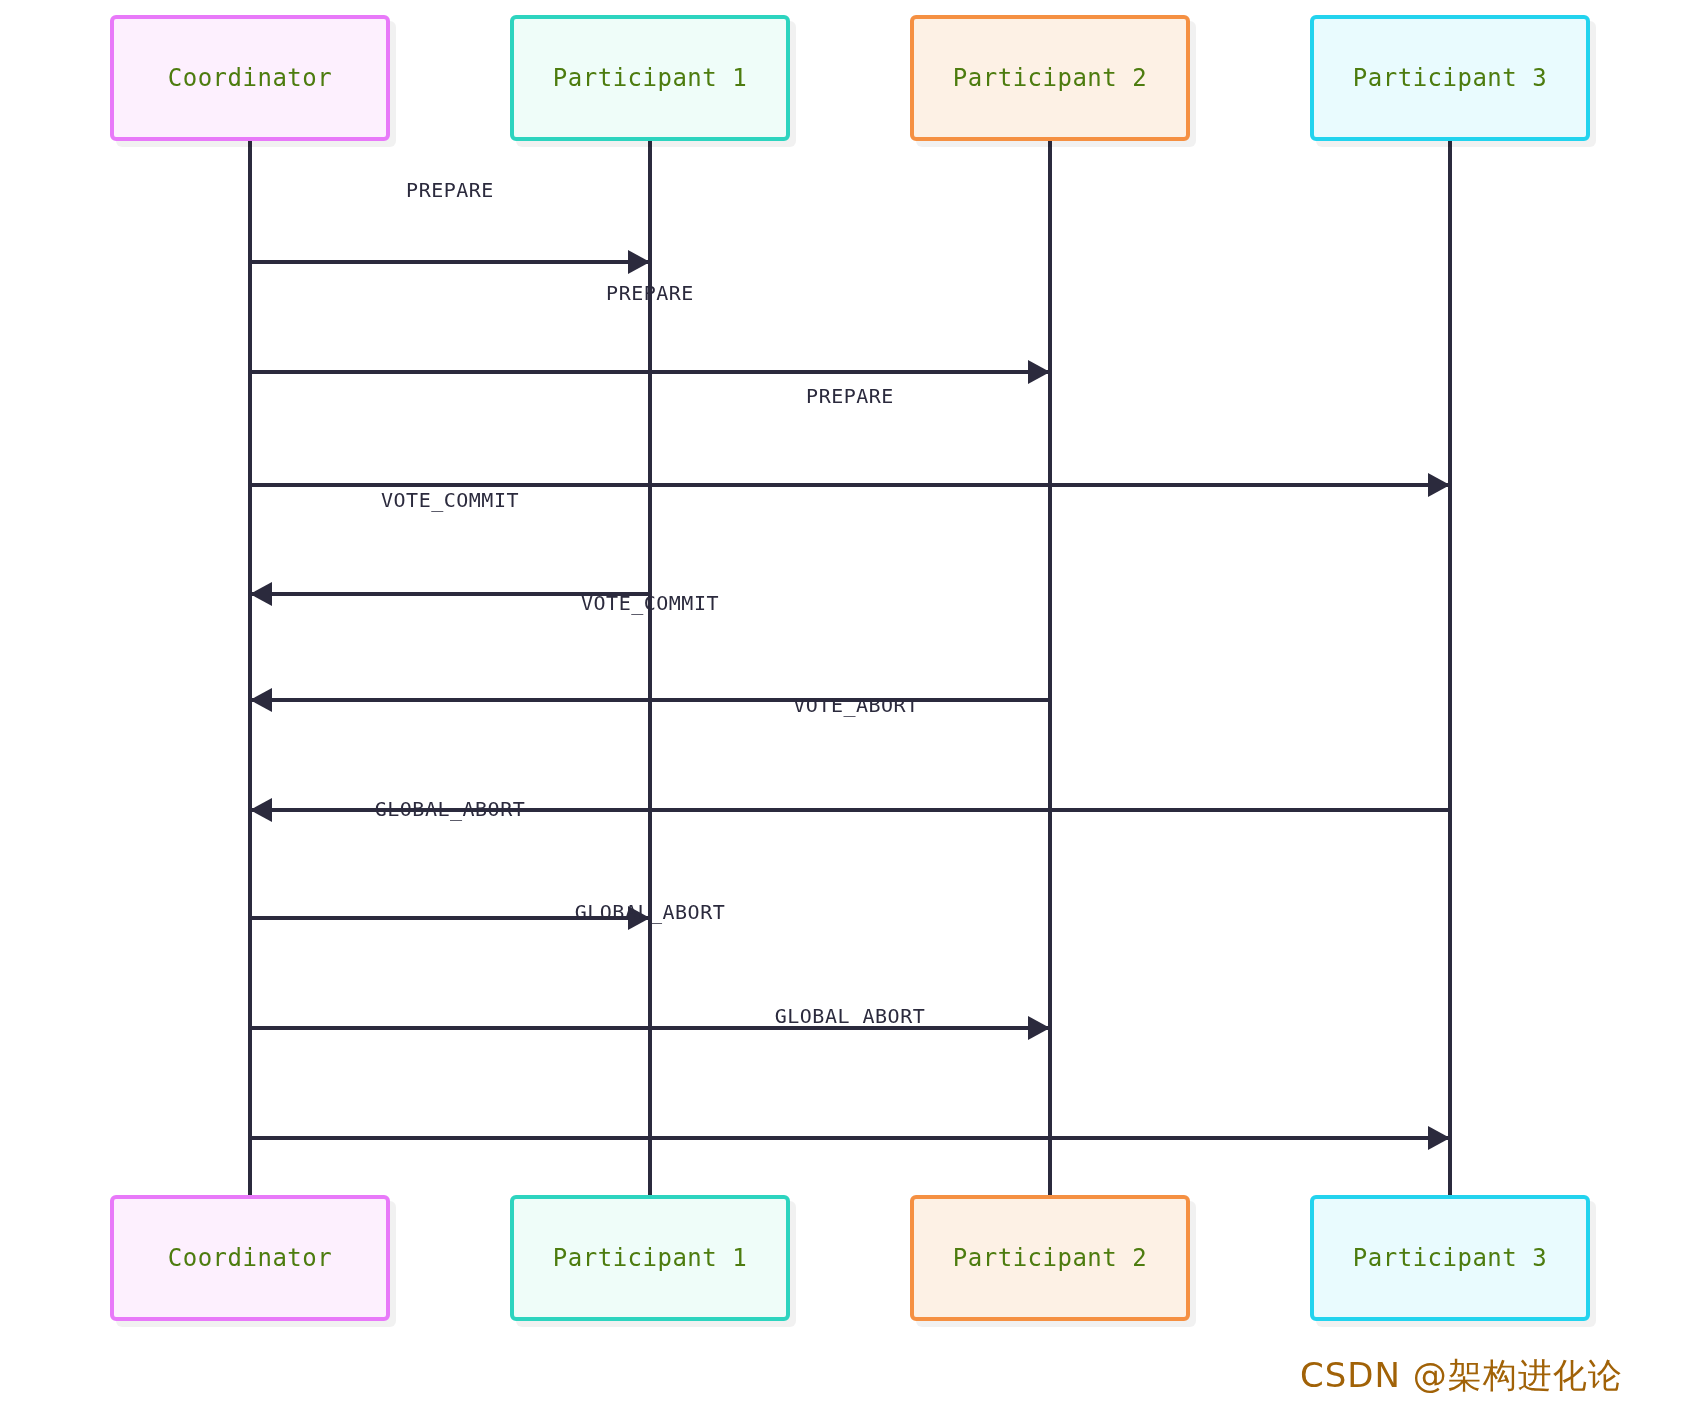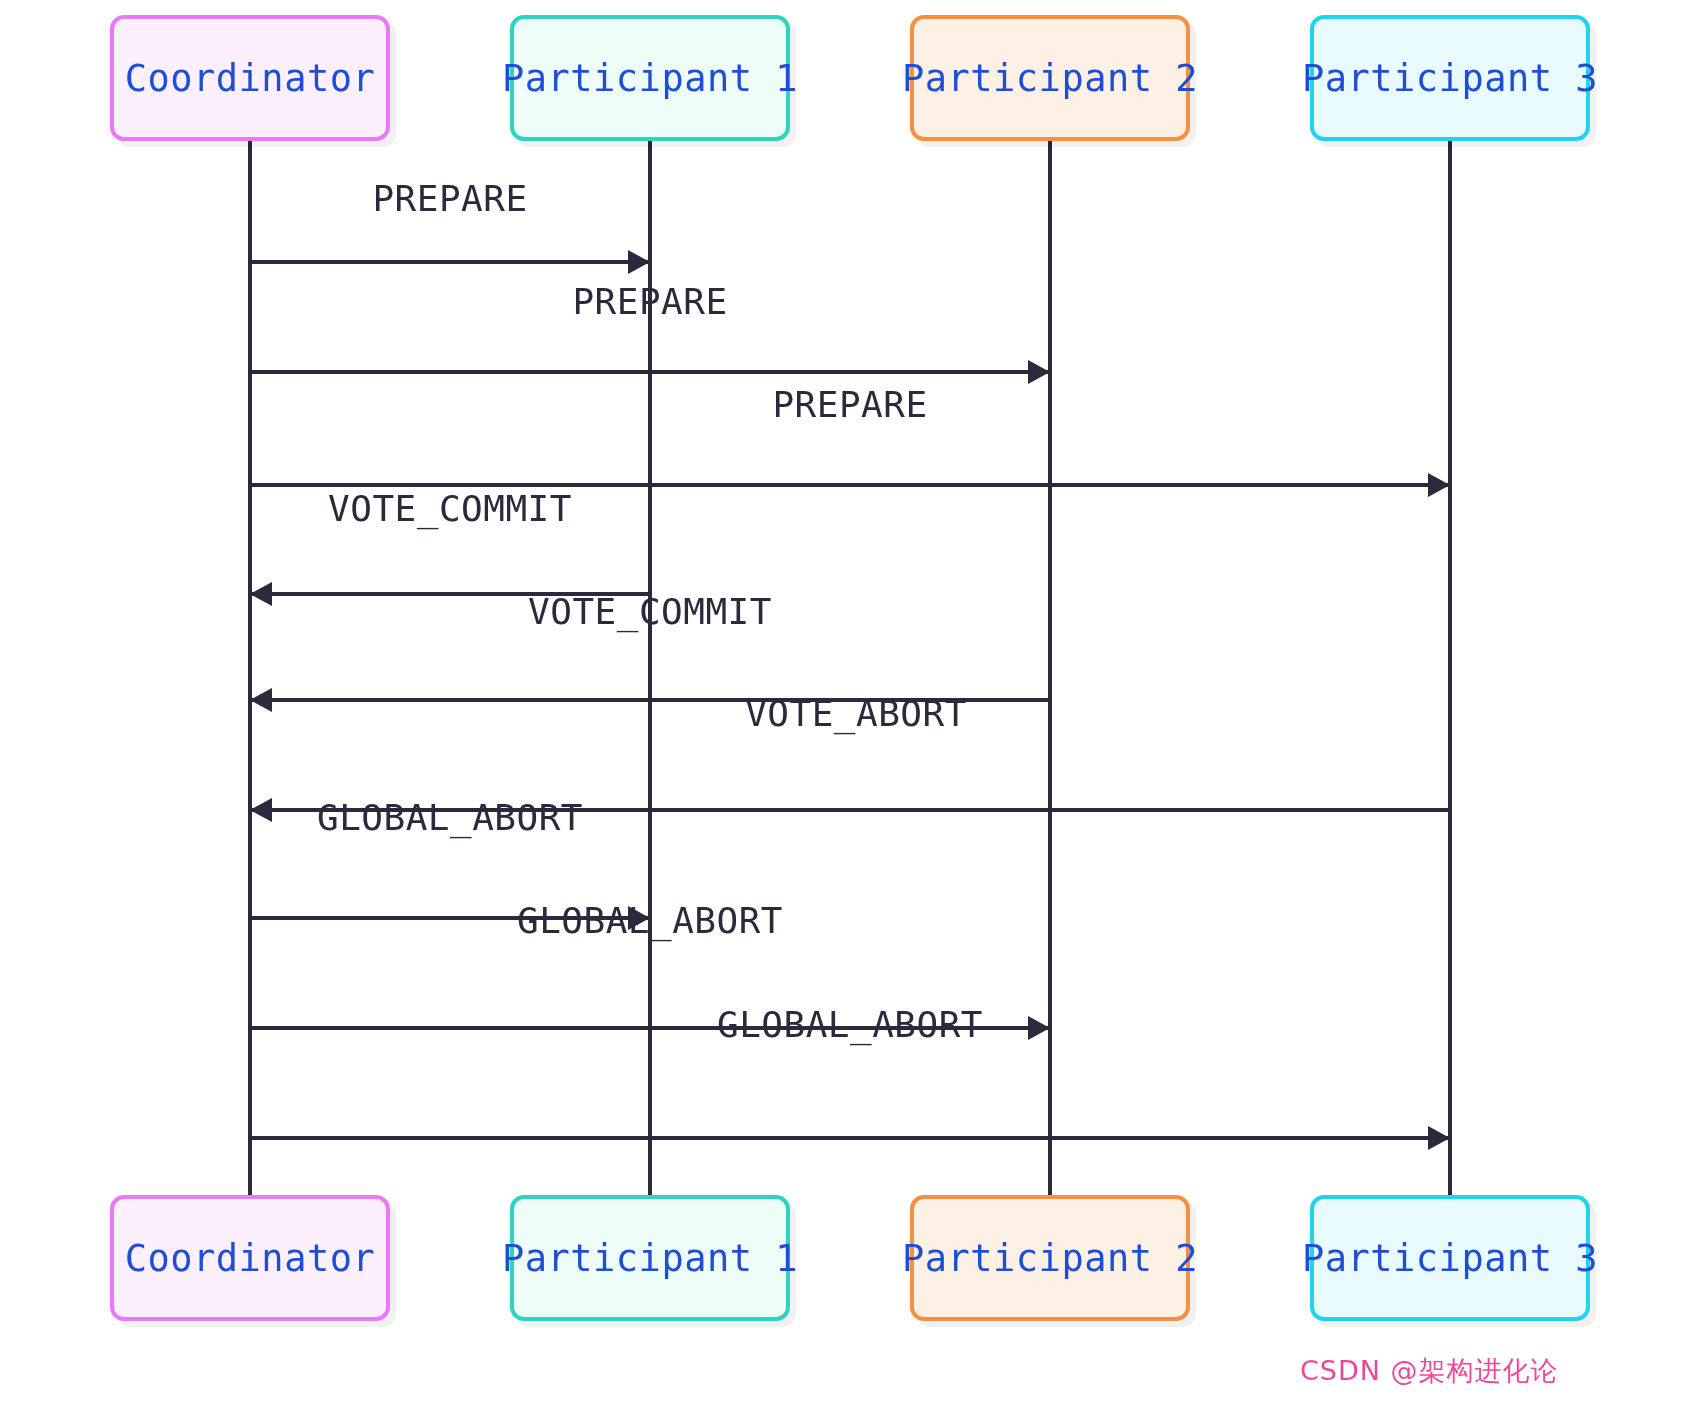--- a/index.html
+++ b/index.html
@@ -10,24 +10,24 @@
     overflow:hidden;
   }
   #canvas{position:relative;width:1700px;height:1410px;}
 
   
   .actor-box{
     position:absolute;
     box-sizing:border-box;
     border-width:4px;
     border-style:solid;
-    border-radius:14px;
+    border-radius:6px;
     display:flex;align-items:center;justify-content:center;
-    font-size:37px;
-    color:#1d4ed8;
+    font-size:24px;
+    color:#4d7c0f;
     letter-spacing:0.5px;
     box-shadow:6px 6px 0 0 rgba(0,0,0,0.055);
     white-space:nowrap;
   }
 
   
   .lifeline{
     position:absolute;
     width:4px;
     background:#2b2a3d;
@@ -46,34 +46,34 @@
     border-bottom:12px solid transparent;
   }
   .arrow-head.right{
     border-left:22px solid #2b2a3d;
   }
   .arrow-head.left{
     border-right:22px solid #2b2a3d;
   }
   .msg-label{
     position:absolute;
-    font-size:36px;
+    font-size:20px;
     color:#2b2a3d;
     letter-spacing:0.5px;
     white-space:nowrap;
     transform:translateX(-50%);
     text-align:center;
   }
 
   
   .watermark{
     position:absolute;
     font-family:"DejaVu Sans","Liberation Sans",sans-serif;
-    font-size:27px;
-    color:#ec4899;
+    font-size:34px;
+    color:#a16207;
     white-space:nowrap;
     letter-spacing:1px;
   }
 </style>
 </head>
 <body>
 
 <div id="canvas">
     <div class="lifeline" style="left: 248px; top: 141px; height: 1054px;"></div>
     <div class="lifeline" style="left: 648px; top: 141px; height: 1054px;"></div>

